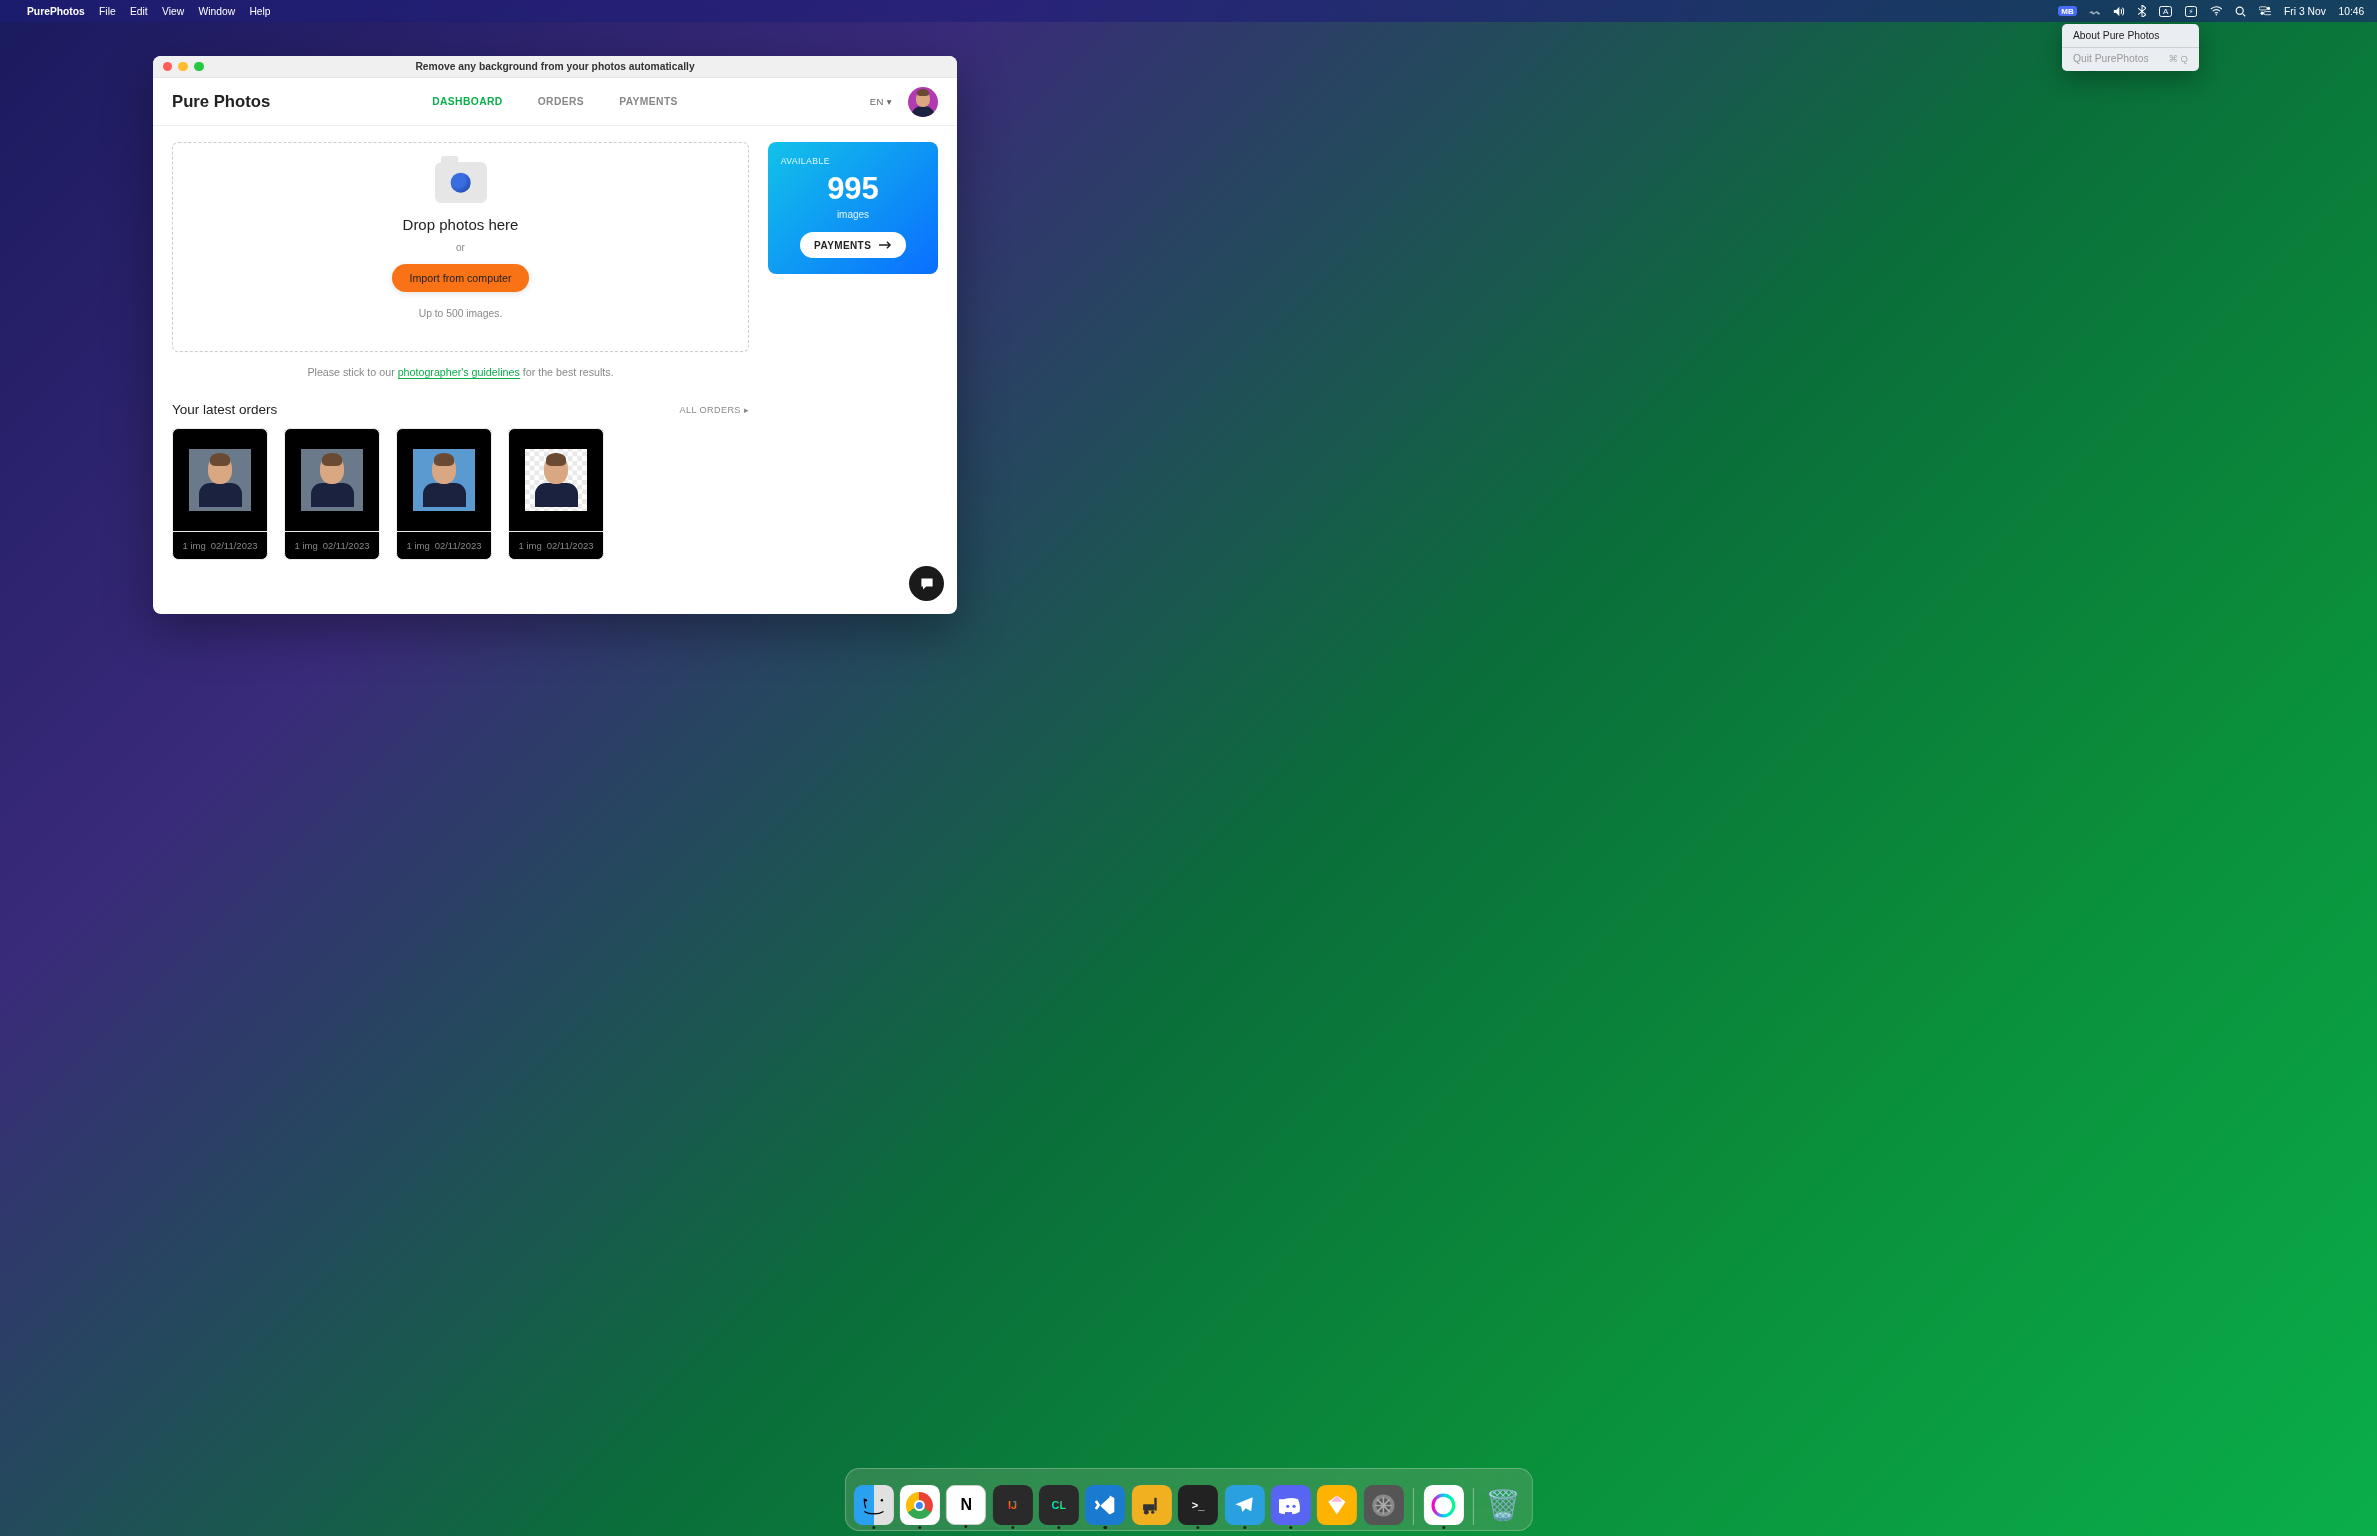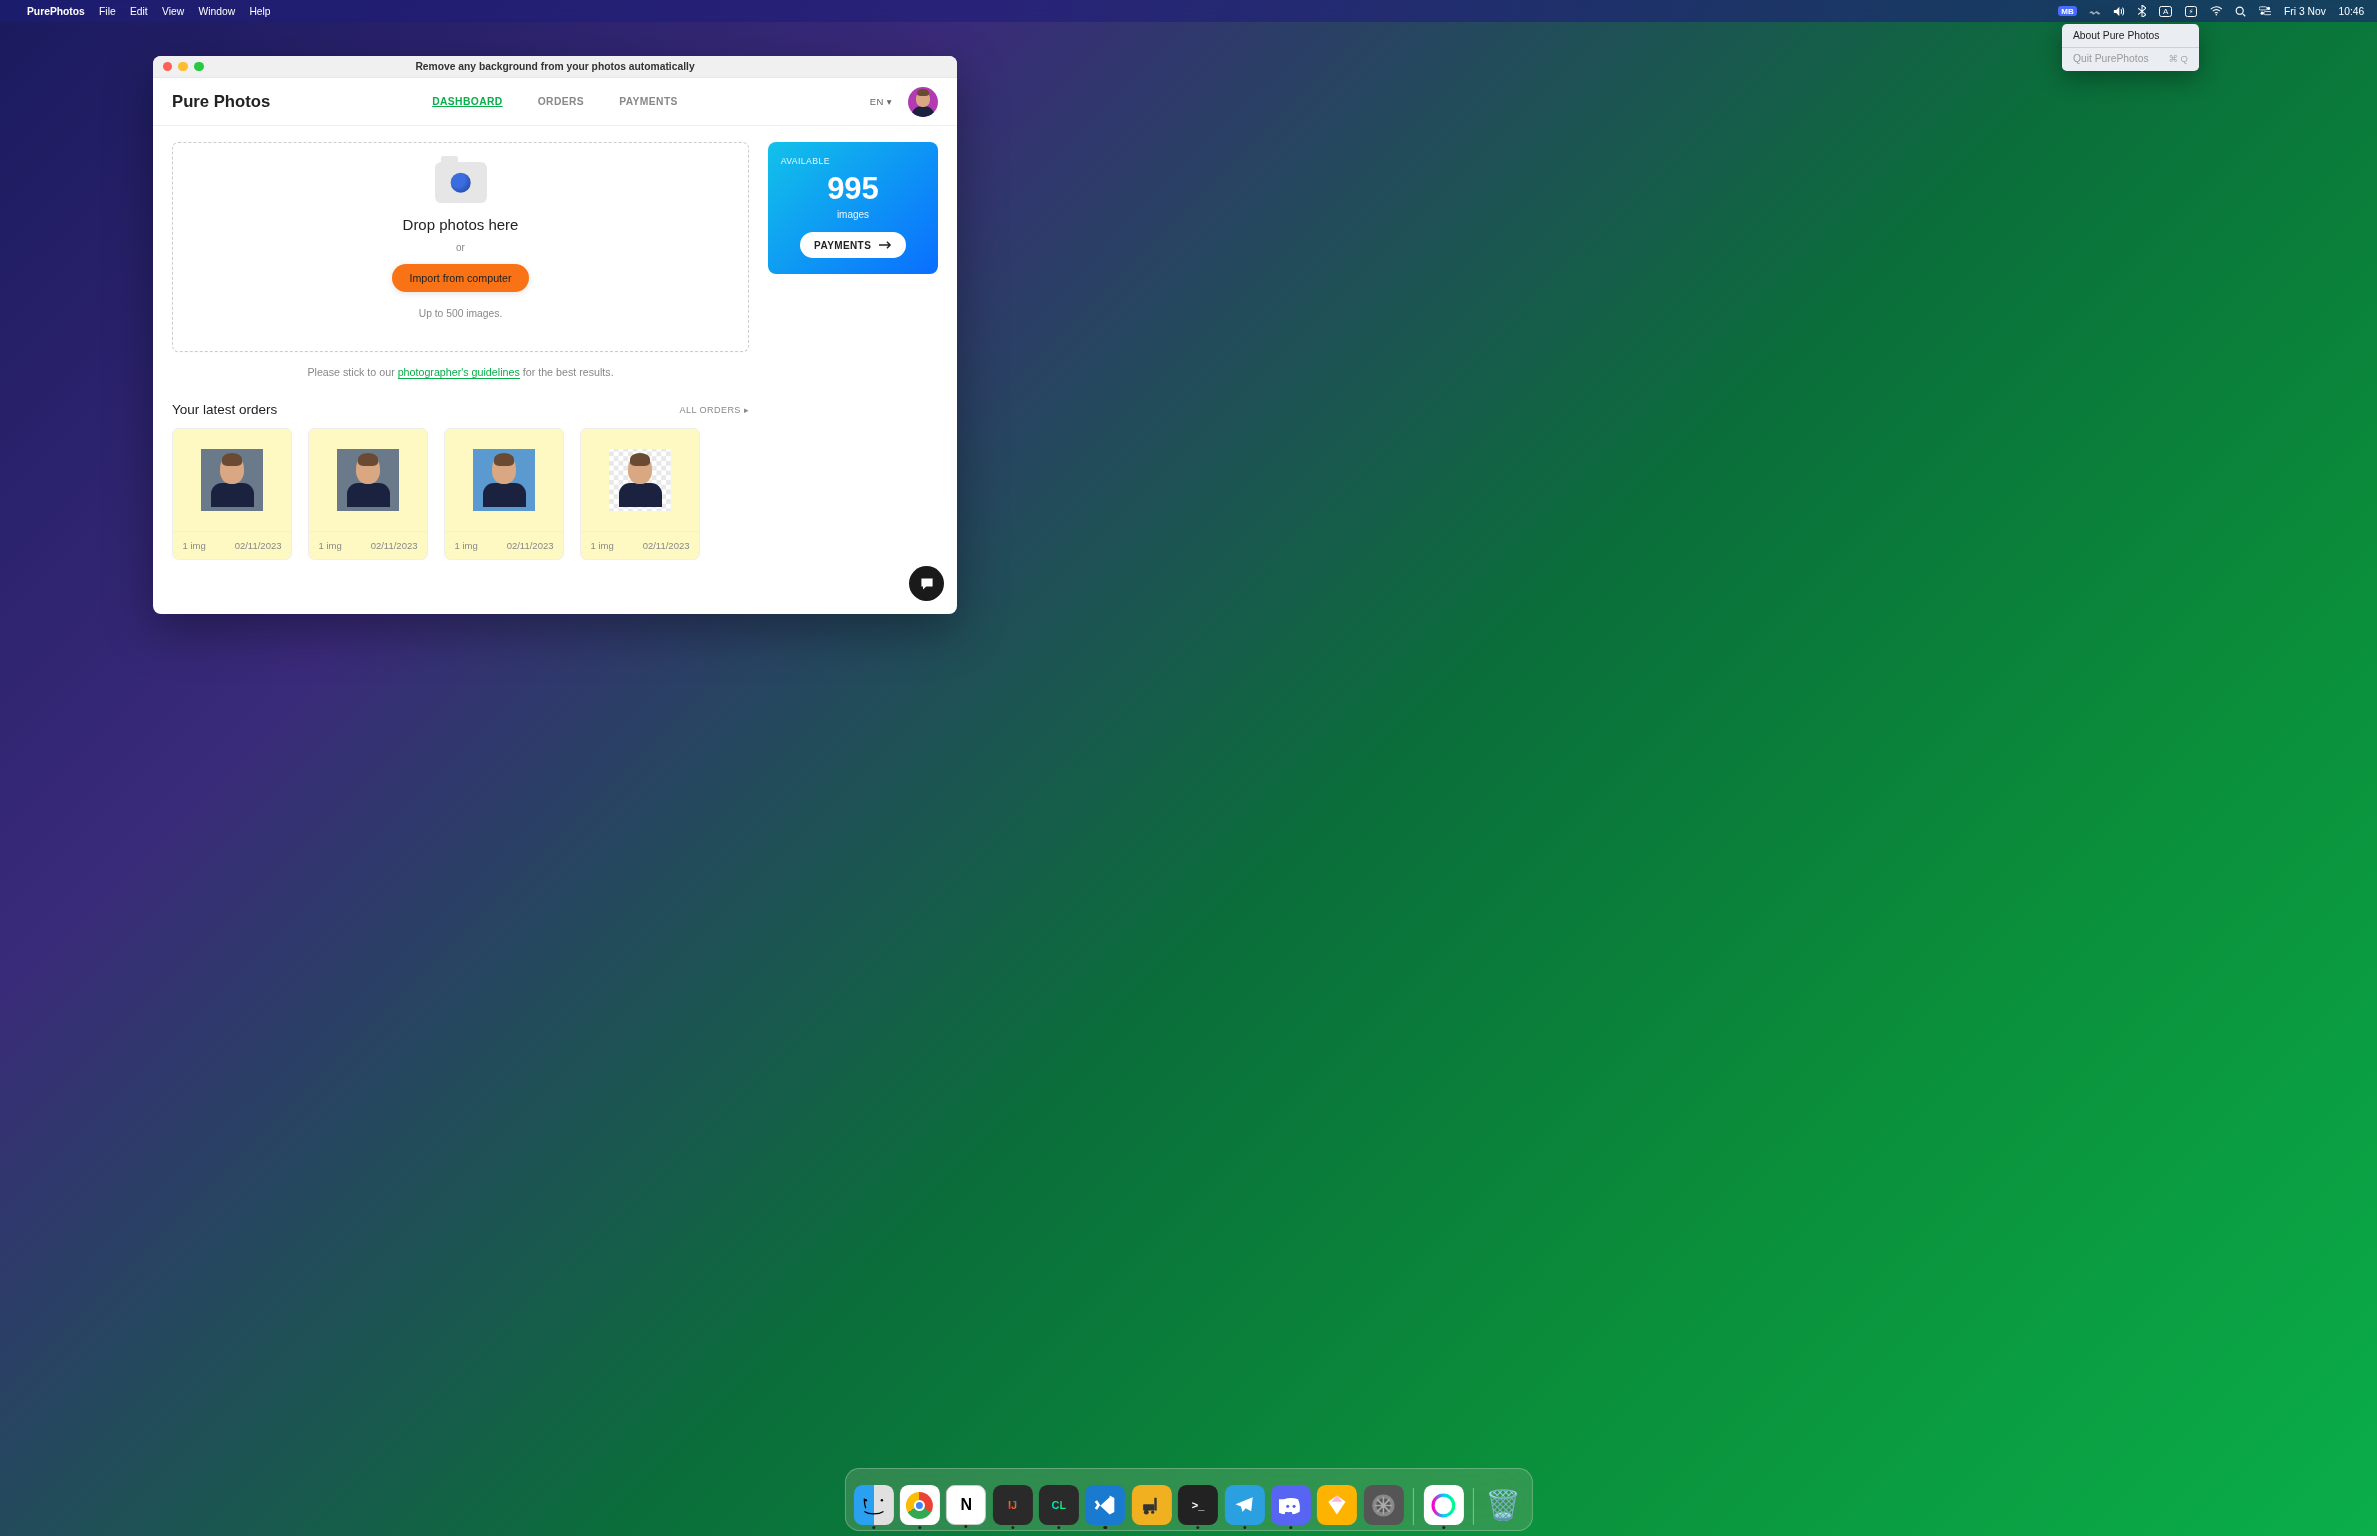--- a/index.html
+++ b/index.html
@@ -32,21 +32,21 @@
 .traffic span { width: 9.5px; height: 9.5px; border-radius: 50%; display: block; }
 .tl-close { background: #ff5f57; }
 .tl-min { background: #febc2e; }
 .tl-max { background: #28c840; }
 .window-title { position: absolute; left: 0; right: 0; text-align: center; font-size: 10.3px; font-weight: 600; color: #333; pointer-events: none; }
 
 .app-header { height: 48px; display: flex; align-items: center; padding: 0 19px; border-bottom: 0.8px solid #eee; }
 .brand { font-size: 16.7px; font-weight: 700; color: #222; }
 .tabs { margin-left: auto; margin-right: auto; display: flex; gap: 35px; position: absolute; left: 50%; transform: translateX(-50%); }
 .tab { font-size: 10.3px; font-weight: 600; letter-spacing: 0.4px; color: #888; cursor: pointer; }
-.tab.active { color: #0aae4a; text-decoration: underline; }
+.tab.active { color: #0aae4a; }
 .header-right { margin-left: auto; display: flex; align-items: center; gap: 16px; }
 .lang { font-size: 9.5px; color: #666; letter-spacing: 0.4px; }
 .avatar { width: 30px; height: 30px; border-radius: 50%; background: #b23ab2; display: flex; align-items: center; justify-content: center; overflow: hidden; }
 
 .content { flex: 1; padding: 16px 19px; display: flex; gap: 19px; overflow: hidden; }
 .main-col { flex: 1; display: flex; flex-direction: column; }
 .side-col { width: 170px; }
 
 .dropzone { border: 1.2px dashed #ccc; border-radius: 6.4px; background: #fff; box-shadow: 0 0.8px 1.6px rgba(0,0,0,0.02); padding: 19px 16px 32px; text-align: center; }
 .camera-icon { width: 52px; height: 41px; margin: 0 auto 12.7px; background: #e6e6e6; border-radius: 6.4px; position: relative; }
@@ -64,21 +64,21 @@
 .avail-label { font-size: 8.7px; letter-spacing: 0.4px; text-align: left; opacity: 0.9; }
 .avail-count { font-size: 31px; font-weight: 700; margin-top: 4.8px; }
 .avail-unit { font-size: 10px; opacity: 0.9; margin-top: 1.6px; }
 .pay-btn { margin-top: 12.7px; background: #fff; color: #222; border-radius: 17.5px; padding: 7.2px 14.3px; font-size: 10px; font-weight: 600; letter-spacing: 0.4px; display: inline-flex; align-items: center; gap: 8px; cursor: pointer; }
 
 .orders-header { display: flex; align-items: center; margin-top: 24px; margin-bottom: 11px; }
 .orders-title { font-size: 13.5px; font-weight: 500; color: #222; }
 .all-orders { margin-left: auto; font-size: 9.1px; letter-spacing: 0.4px; color: #888; cursor: pointer; display: flex; align-items: center; gap: 3.2px; }
 
 .orders-grid { display: flex; gap: 16px; }
-.order-card { width: 120px; background: #fef9c3; border: 0.8px solid #eee; border-radius: 6.4px; overflow: hidden; display: flex; flex-direction: column; cursor: pointer; }
+.order-card { width: 96px; background: #000000; border: 0.8px solid #eee; border-radius: 6.4px; overflow: hidden; display: flex; flex-direction: column; cursor: pointer; }
 .order-thumb { height: 102px; display: flex; align-items: center; justify-content: center; }
 .thumb-img { width: 62px; height: 62px; background: #6a7a8a; position: relative; overflow: hidden; }
 .thumb-img.transparent { background: repeating-conic-gradient(#e8e8e8 0% 25%, #fff 0% 50%) 0 / 9.5px 9.5px; }
 .thumb-img.blue { background: #5a9ad0; }
 .person { position: absolute; bottom: 0; left: 50%; transform: translateX(-50%); width: 56px; height: 56px; }
 .person .head { width: 24px; height: 29px; background: #d9a882; border-radius: 48% 48% 44% 44%; margin: 0 auto; position: relative; }
 .person .hair { position: absolute; top: -2.4px; left: 1.6px; right: 1.6px; height: 12.7px; background: #6a4a32; border-radius: 50% 50% 30% 30%; }
 .person .body { width: 43px; height: 24px; background: #1a2240; border-radius: 11px 11px 0 0; margin: -1.6px auto 0; }
 .order-meta { border-top: 0.8px solid #eee; padding: 8px 9.5px; display: flex; justify-content: space-between; font-size: 9.5px; color: #888; }
 

